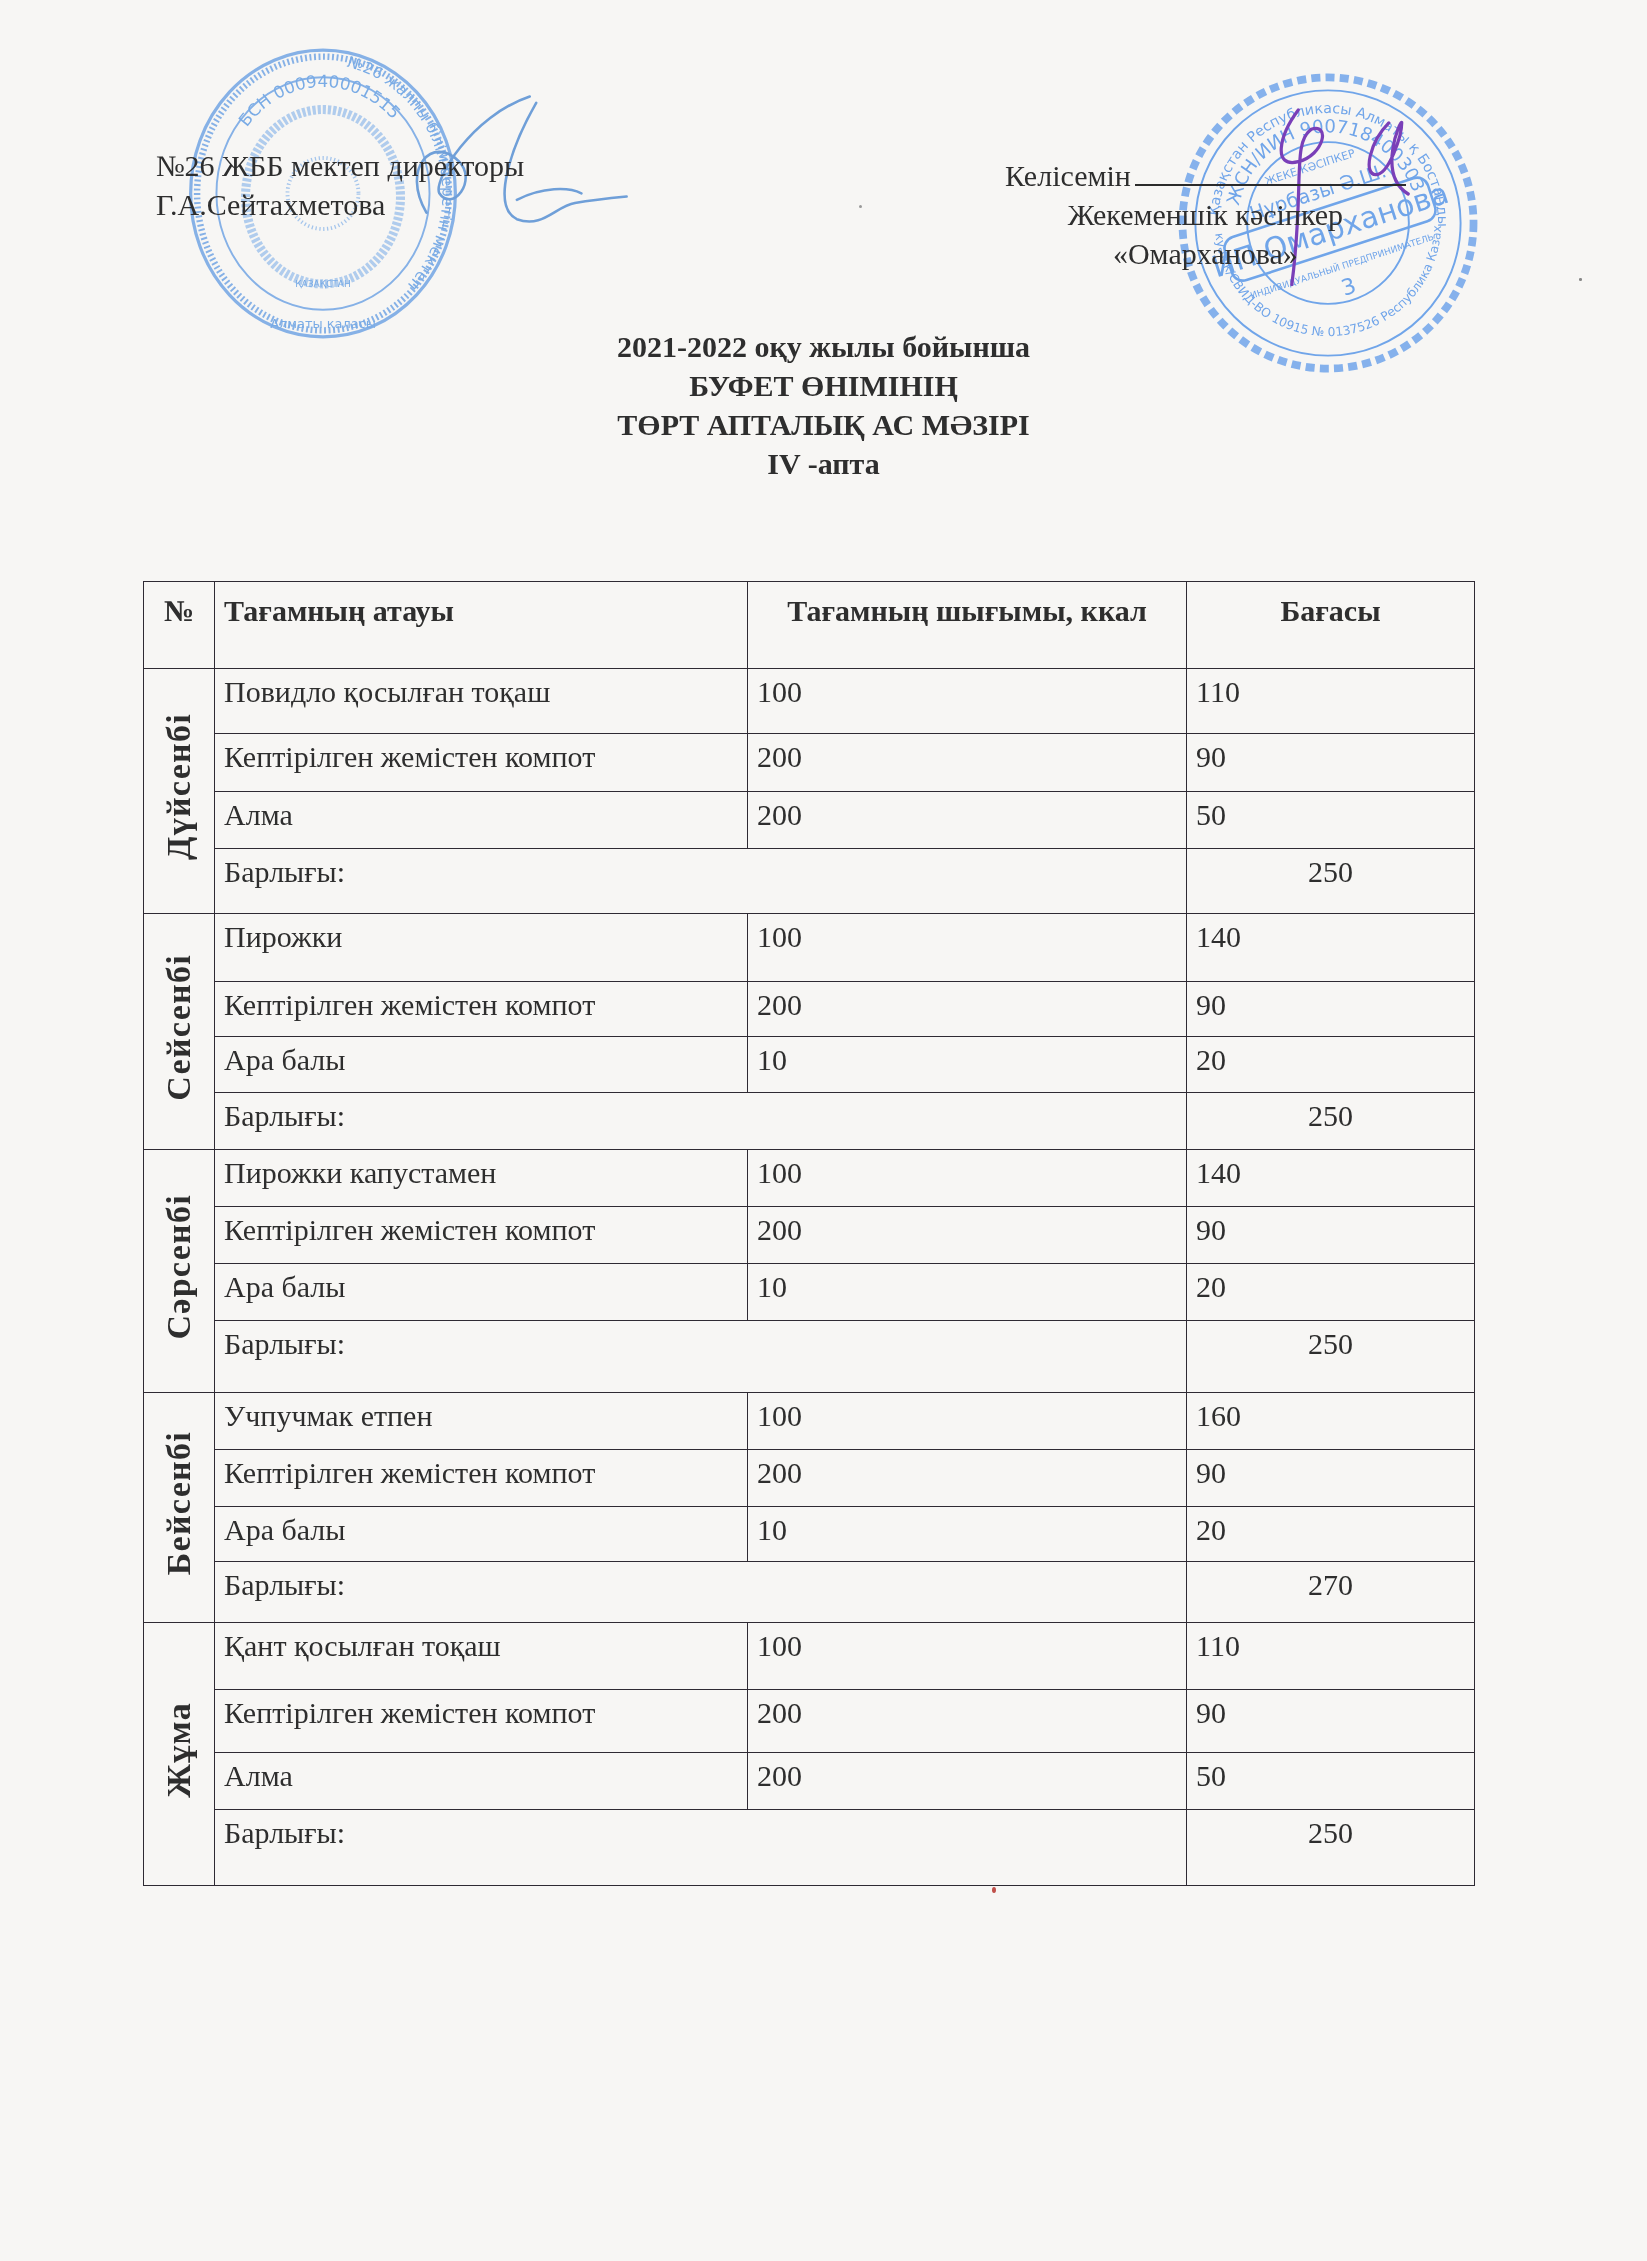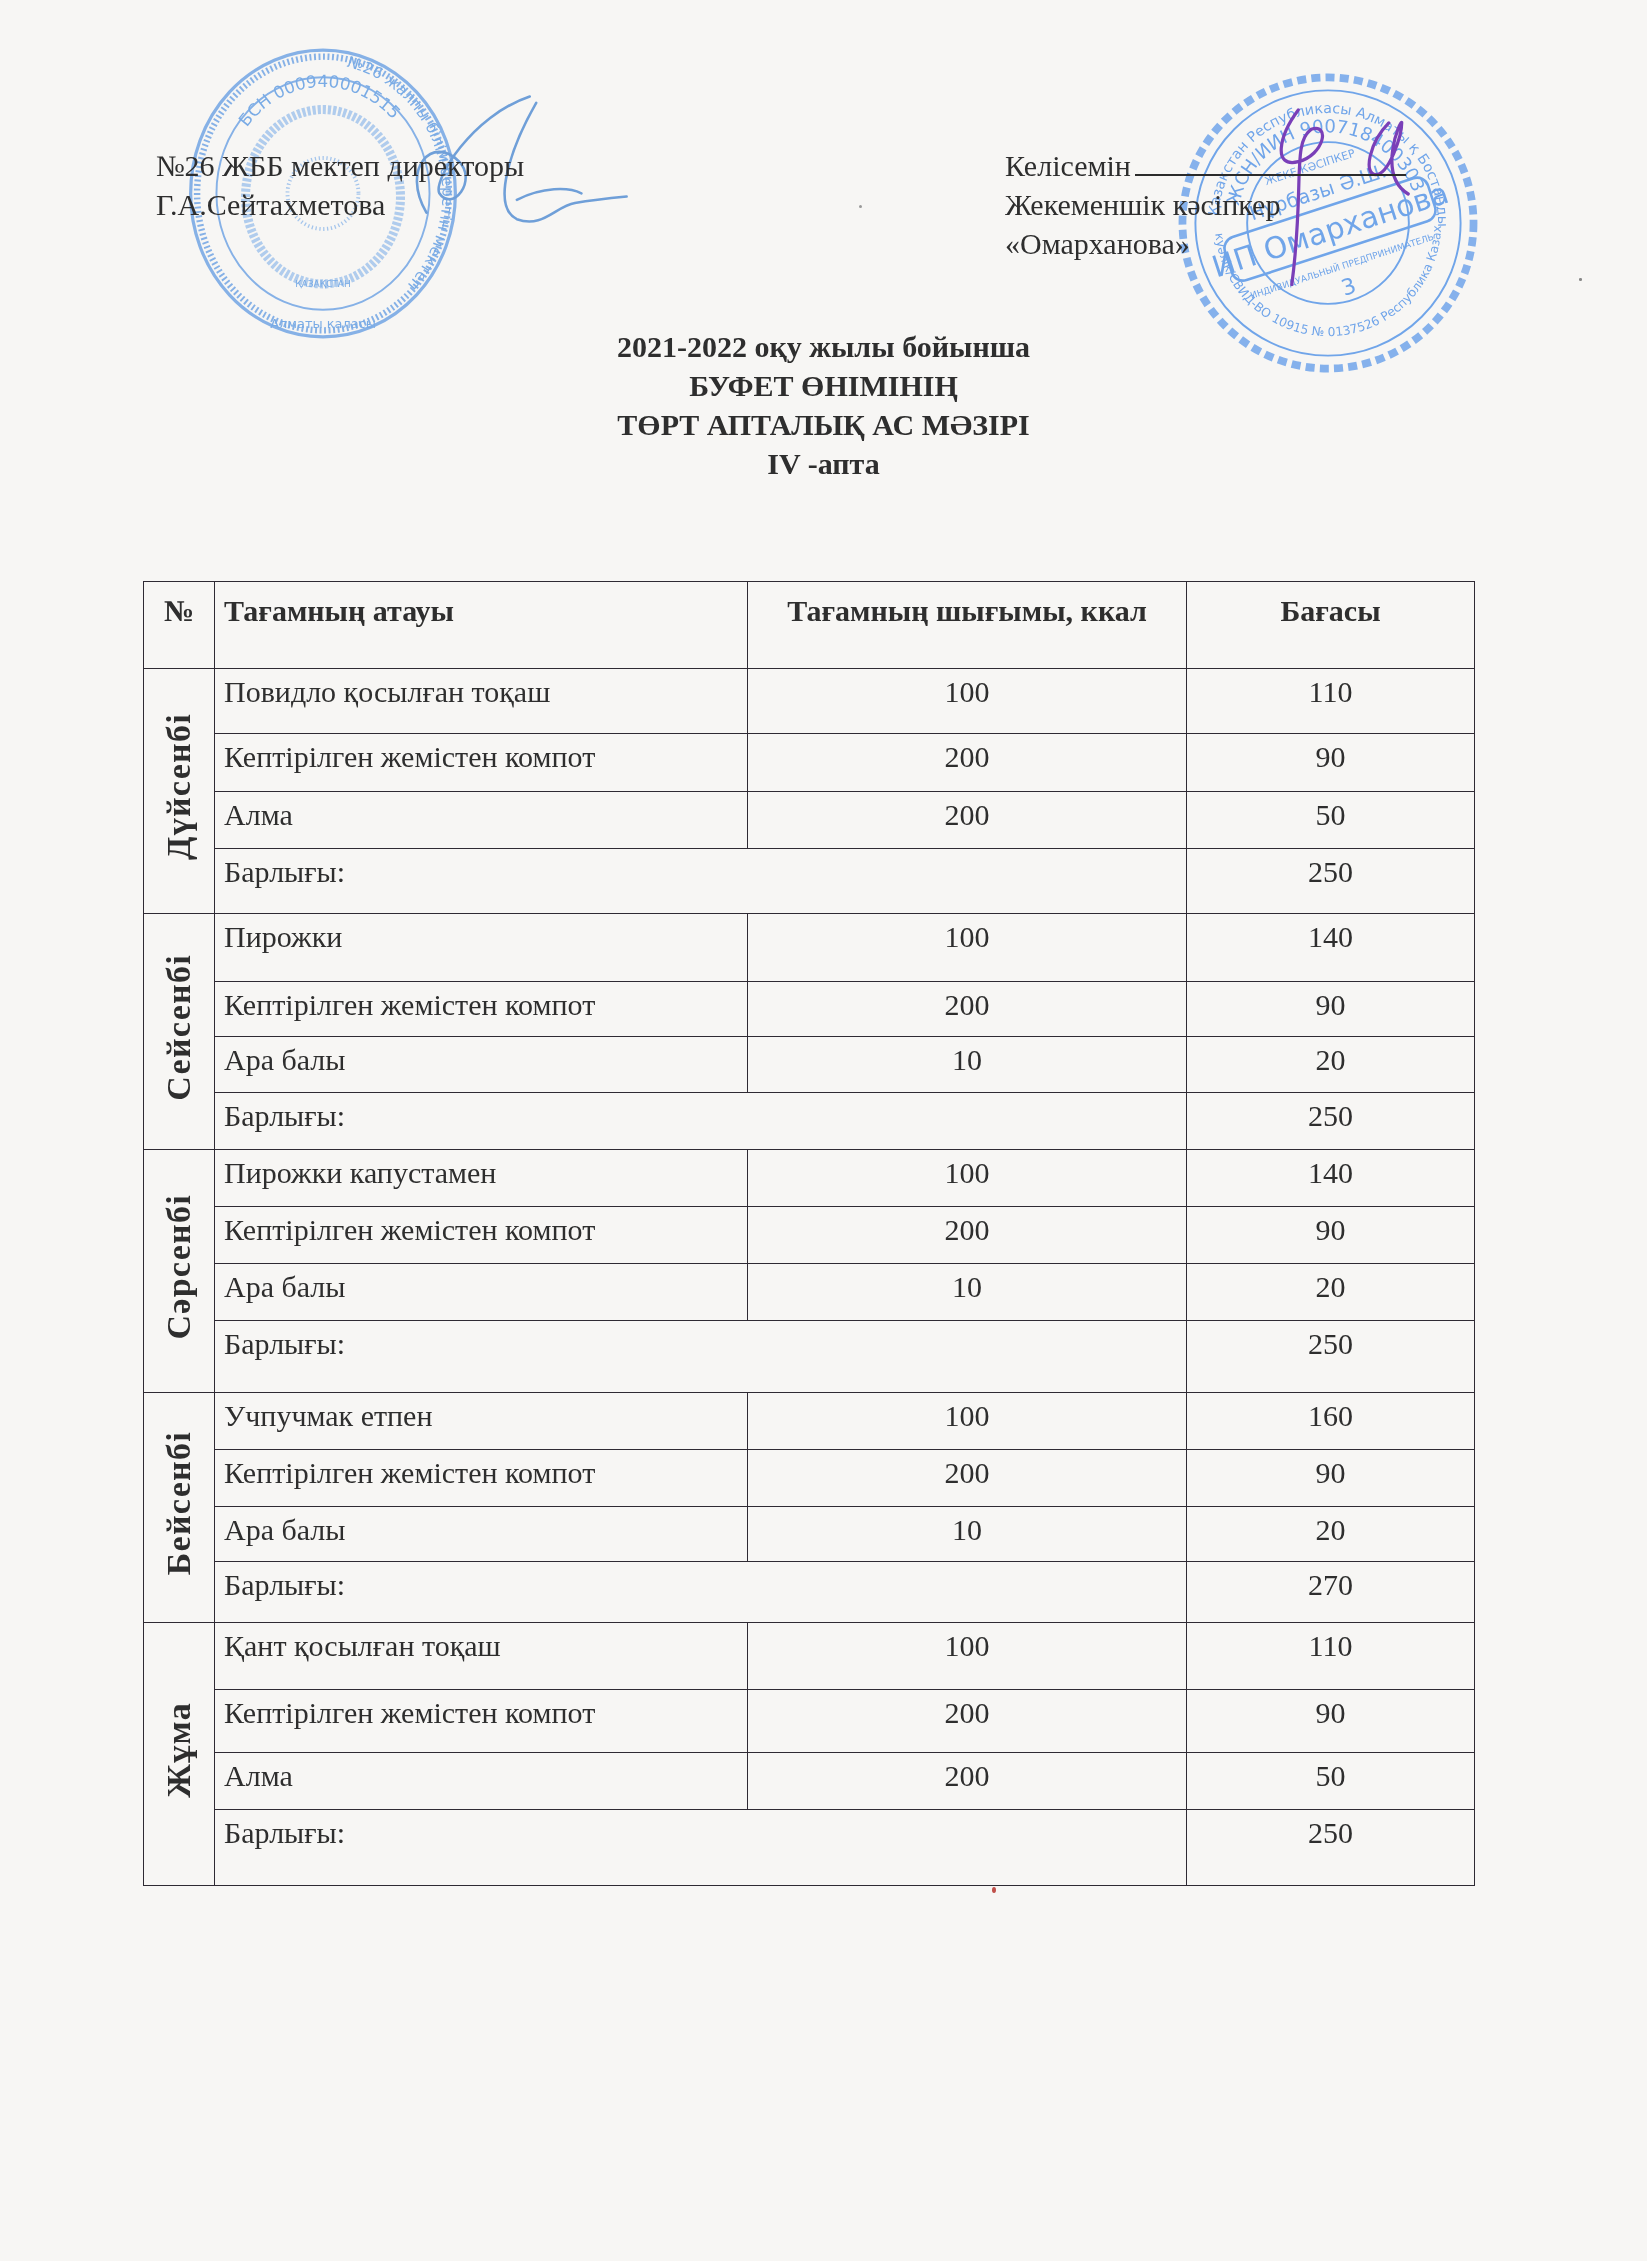--- a/index.html
+++ b/index.html
@@ -8,21 +8,21 @@
     background: #f7f6f4;
     position: relative; overflow: hidden;
     font-family: "Liberation Serif", "DejaVu Serif", serif;
     color: #2e2e2e;
   }
   .abs { position: absolute; }
 
   
   .hdr { font-size: 30px; line-height: 39px; white-space: nowrap; }
   .hdr-left { left: 156px; top: 146px; }
-  .hdr-right { left: 1005px; top: 146px; }
+  .hdr-right { left: 1005px; top: 156px; text-align: center; }
   .sign-line { display: inline-block; border-bottom: 2.6px solid #2b2b2b; vertical-align: baseline; height: 26px; }
   .hdr-left .sign-line { width: 313px; margin-left: 3.9px; }
   .hdr-right .sign-line { width: 271px; margin-left: 3.9px; }
 
   
   .stamp { opacity: 0.72; pointer-events: none; }
   .stamp-left { left: 184px; top: 45px; width: 278px; height: 297px; }
   .stamp-right { left: 1176px; top: 71px; width: 304px; height: 304px; }
   .signature { pointer-events: none; }
 
@@ -45,21 +45,21 @@
     vertical-align: top;
   }
   .menu-table th { font-weight: bold; text-align: center; padding-top: 9px; line-height: 39px; }
   .menu-table th.th-name { text-align: left; }
   .menu-table th.th-no { padding-left: 2.6px; padding-right: 2.6px; }
   .col-no { width: 71px; }
   .col-name { width: 533px; }
   .col-kcal { width: 439px; }
   .col-price { width: 288px; }
   .menu-table td { padding-top: 5.2px; line-height: 36px; }
-  .menu-table td.num { text-align: center; }
+  .menu-table td.num { text-align: left; }
   .menu-table td.day-cell {
     padding: 0; position: relative; vertical-align: middle; text-align: center;
   }
   .day-label {
     writing-mode: vertical-rl; transform: rotate(180deg);
     font-weight: bold; font-size: 34px; letter-spacing: 1.3px;
     display: inline-block; white-space: nowrap;
   }
   .total-label { font-weight: normal; }
   .total-value { font-weight: normal; text-align: center; }

